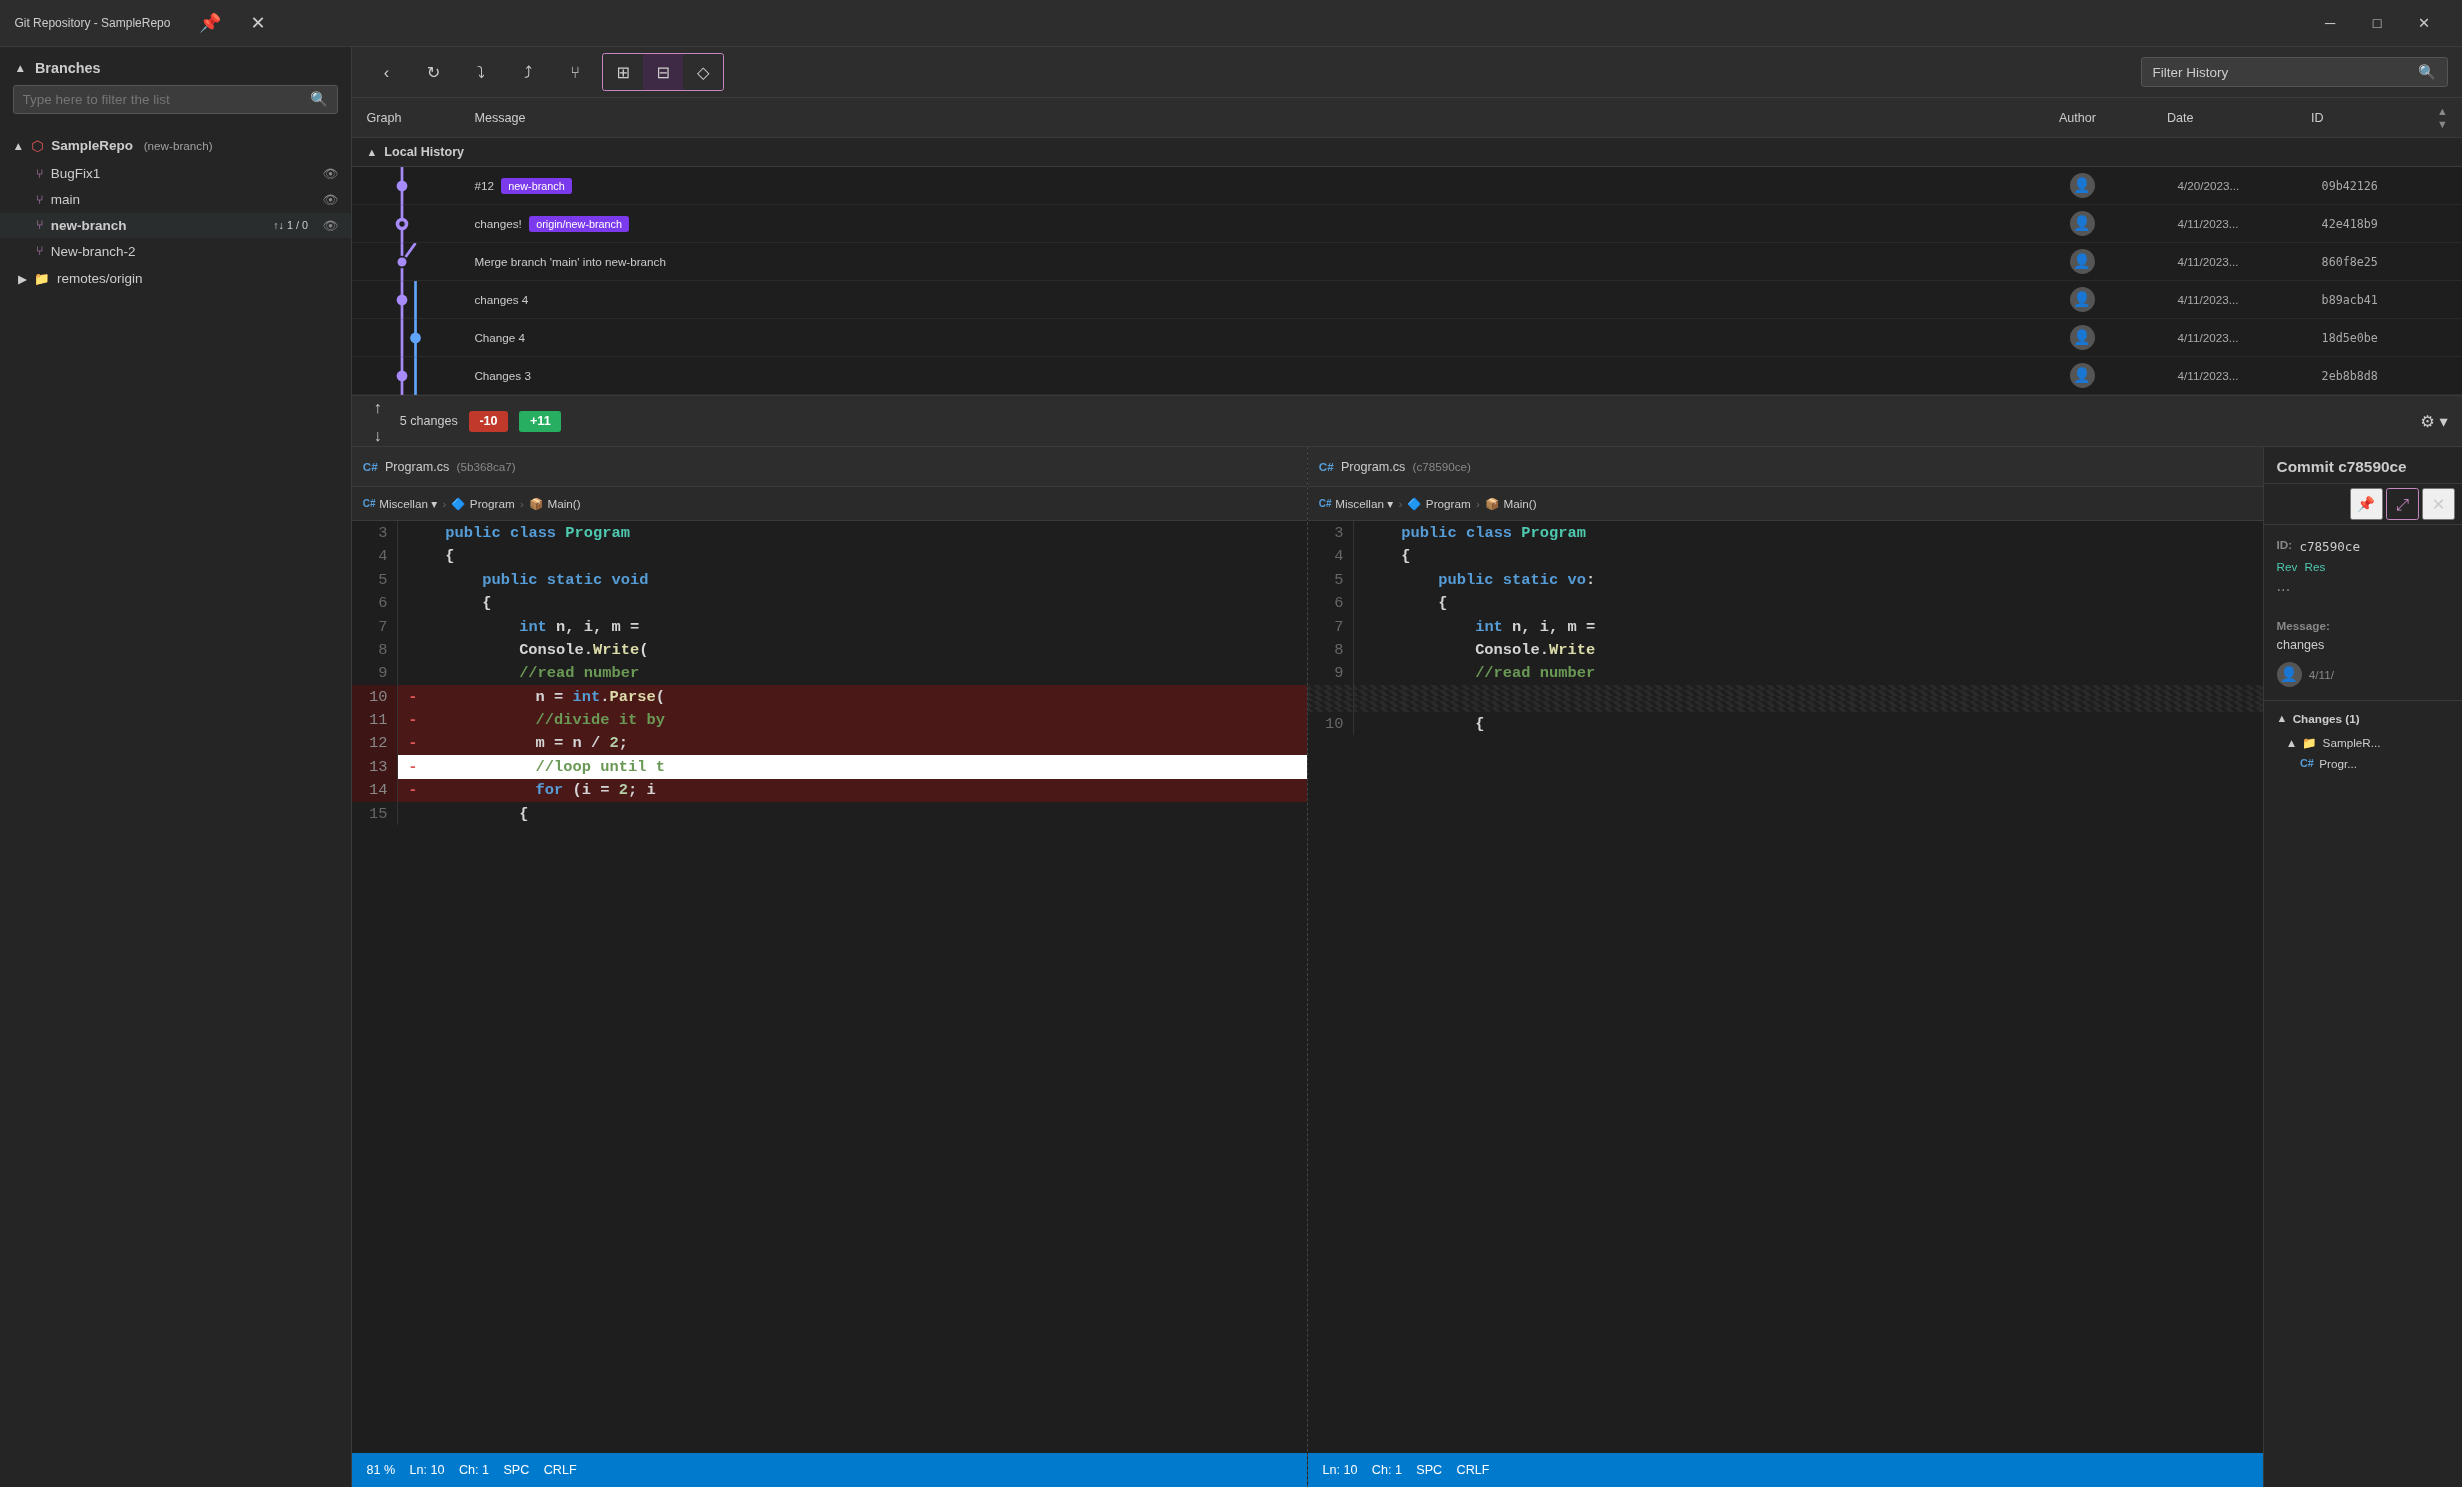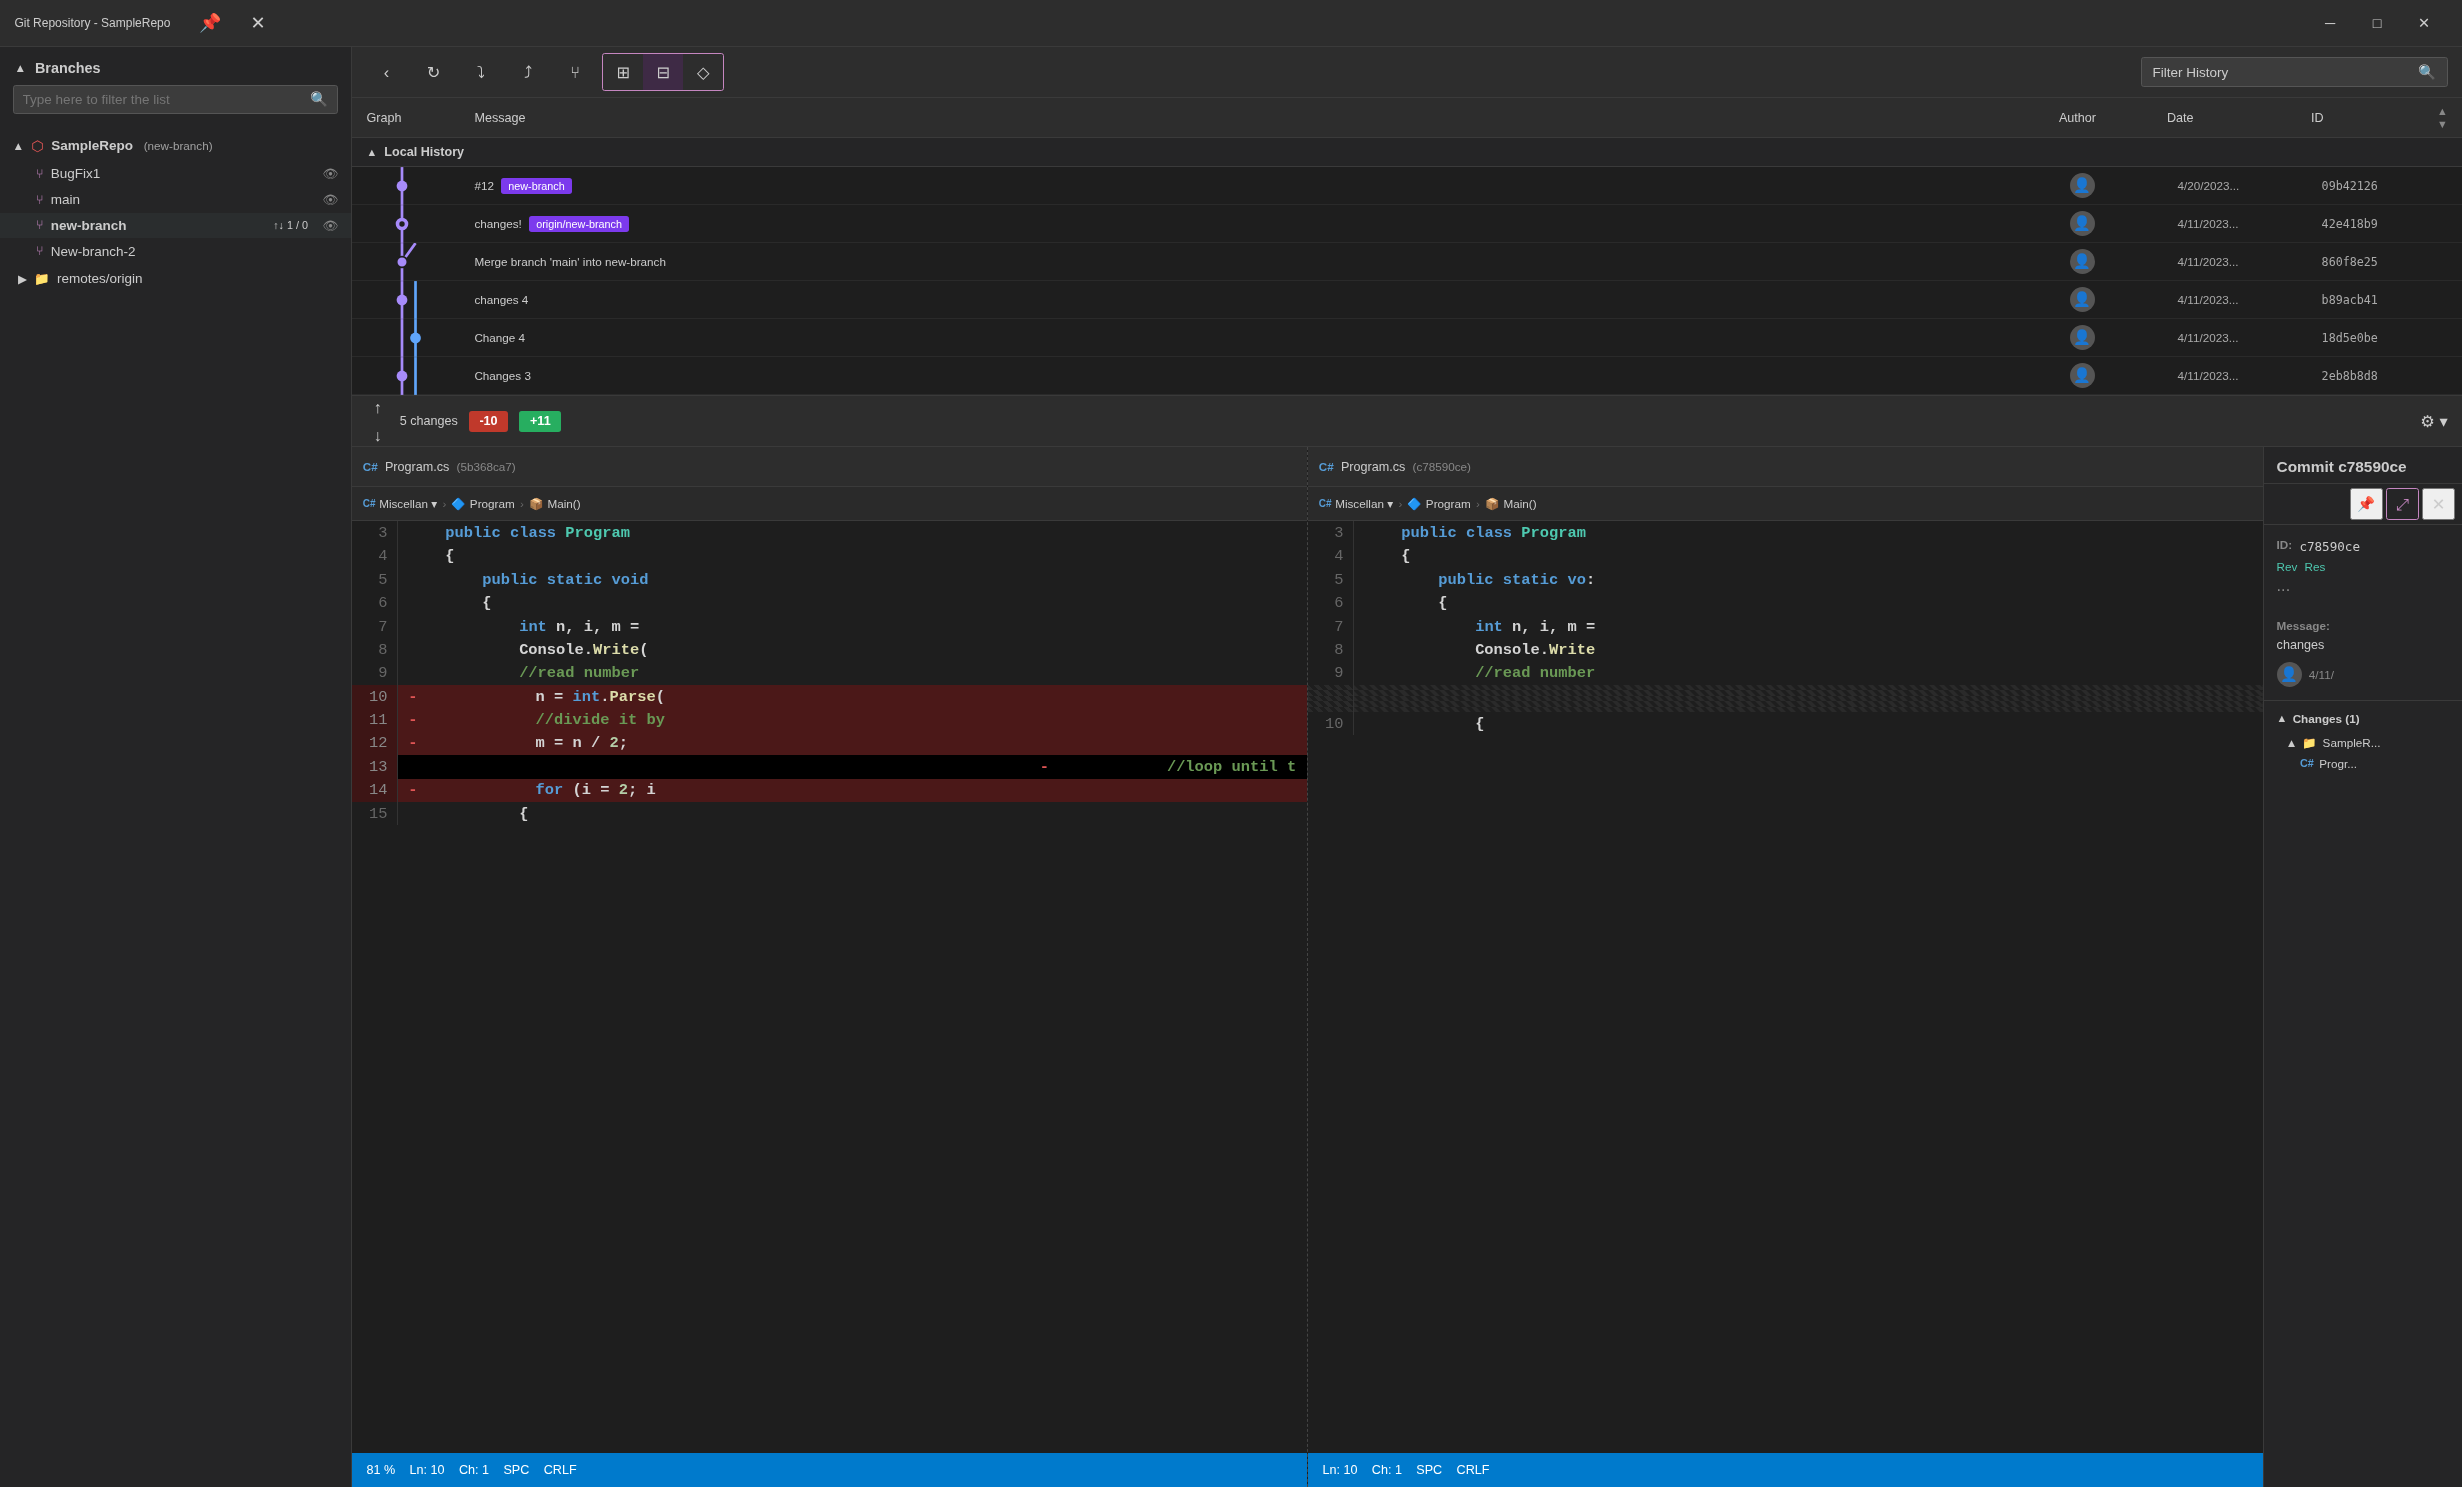--- a/index.html
+++ b/index.html
@@ -831,21 +831,21 @@
               <tr class="line-del">
                 <td class="line-num" style="background:#3d1515;color:#888;">11</td>
                 <td class="line-code" style="background:#4b1818;"><span style="color:#e05555;margin-right:7.2px;">-</span><span class="comment-color">            //divide it by</span></td>
               </tr>
               <tr class="line-del">
                 <td class="line-num" style="background:#3d1515;color:#888;">12</td>
                 <td class="line-code" style="background:#4b1818;"><span style="color:#e05555;margin-right:7.2px;">-</span>            m = n / <span class="number-color">2</span>;</td>
               </tr>
               <tr class="line-del">
                 <td class="line-num" style="background:#3d1515;color:#888;">13</td>
-                <td class="line-code" style="background:#000000;text-align:right;"><span style="color:#e05555;margin-right:7.2px;">-</span><span class="comment-color">            //loop until t</span></td>
+                <td class="line-code" style="background:#ffffff;"><span style="color:#e05555;margin-right:7.2px;">-</span><span class="comment-color">            //loop until t</span></td>
               </tr>
               <tr class="line-del">
                 <td class="line-num" style="background:#3d1515;color:#888;">14</td>
                 <td class="line-code" style="background:#4b1818;"><span style="color:#e05555;margin-right:7.2px;">-</span>            <span class="keyword">for</span> (i = <span class="number-color">2</span>; i</td>
               </tr>
               <tr>
                 <td class="line-num">15</td>
                 <td class="line-code">            {</td>
               </tr>
             </tbody>

